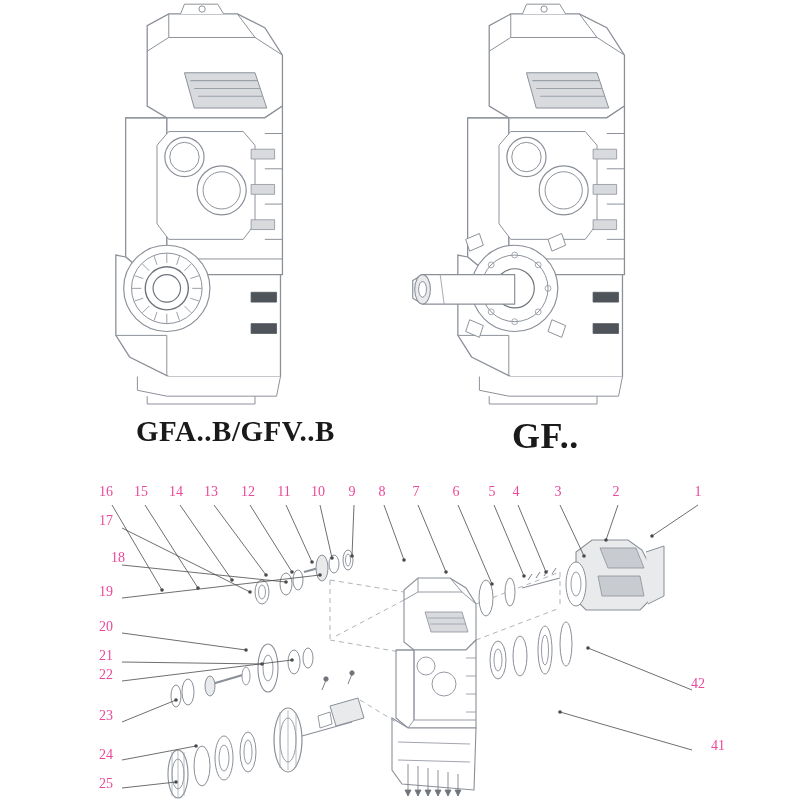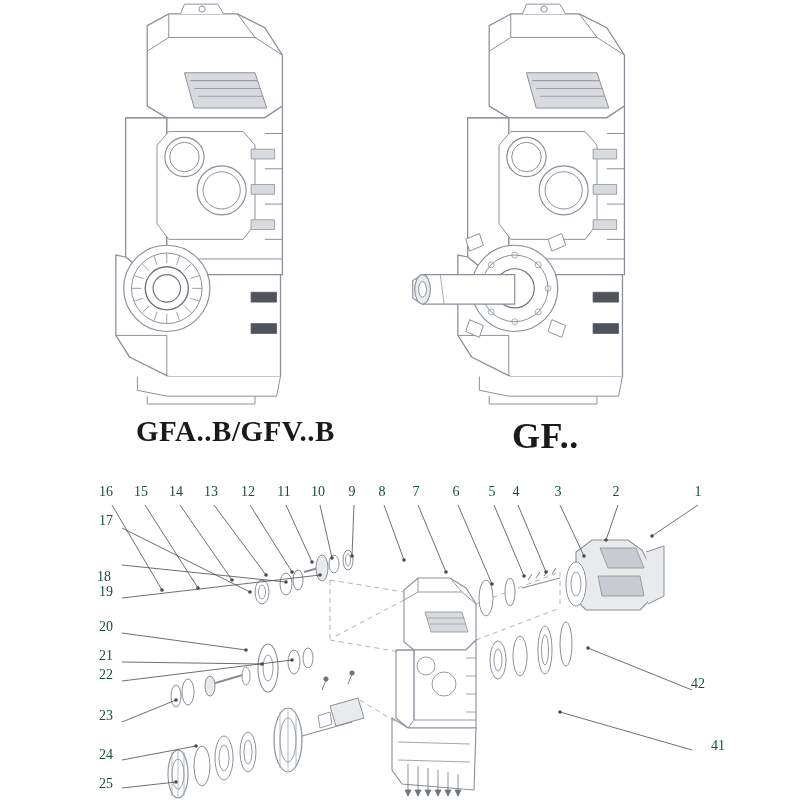--- a/index.html
+++ b/index.html
@@ -43,21 +43,21 @@
   #label-right {
     left: 512px;
     top: 415px;
     font-size: 36px;
     letter-spacing: 0.5px;
   }
   .callout-num {
     position: absolute;
     font-family: "Liberation Serif", serif;
     font-size: 14px;
-    color: #14532d;
+    color: #ec4899;
     text-align: center;
     white-space: nowrap;
   }
 </style>
 </head>
 <body>
 
 <div id="stage">
 
   <svg class="svg-layer" viewBox="0 0 800 800">
@@ -380,21 +380,21 @@
       <div class="callout-num" style="left: 344px; top: 484px; width: 16px;">9</div>
       <div class="callout-num" style="left: 374px; top: 484px; width: 16px;">8</div>
       <div class="callout-num" style="left: 408px; top: 484px; width: 16px;">7</div>
       <div class="callout-num" style="left: 448px; top: 484px; width: 16px;">6</div>
       <div class="callout-num" style="left: 484px; top: 484px; width: 16px;">5</div>
       <div class="callout-num" style="left: 508px; top: 484px; width: 16px;">4</div>
       <div class="callout-num" style="left: 550px; top: 484px; width: 16px;">3</div>
       <div class="callout-num" style="left: 608px; top: 484px; width: 16px;">2</div>
       <div class="callout-num" style="left: 690px; top: 484px; width: 16px;">1</div>
       <div class="callout-num" style="left: 98px; top: 513px; width: 16px;">17</div>
-      <div class="callout-num" style="left: 96px; top: 550px; width: 16px; margin-top: 19px;">18</div>
+      <div class="callout-num" style="left: 110px; top: 550px; width: 16px;">18</div>
       <div class="callout-num" style="left: 98px; top: 584px; width: 16px;">19</div>
       <div class="callout-num" style="left: 98px; top: 619px; width: 16px;">20</div>
       <div class="callout-num" style="left: 98px; top: 648px; width: 16px;">21</div>
       <div class="callout-num" style="left: 98px; top: 667px; width: 16px;">22</div>
       <div class="callout-num" style="left: 98px; top: 708px; width: 16px;">23</div>
       <div class="callout-num" style="left: 98px; top: 747px; width: 16px;">24</div>
       <div class="callout-num" style="left: 98px; top: 776px; width: 16px;">25</div>
       <div class="callout-num" style="left: 690px; top: 676px; width: 16px;">42</div>
       <div class="callout-num" style="left: 690px; top: 738px; width: 16px; margin-left: 20px;">41</div>
     </div>

